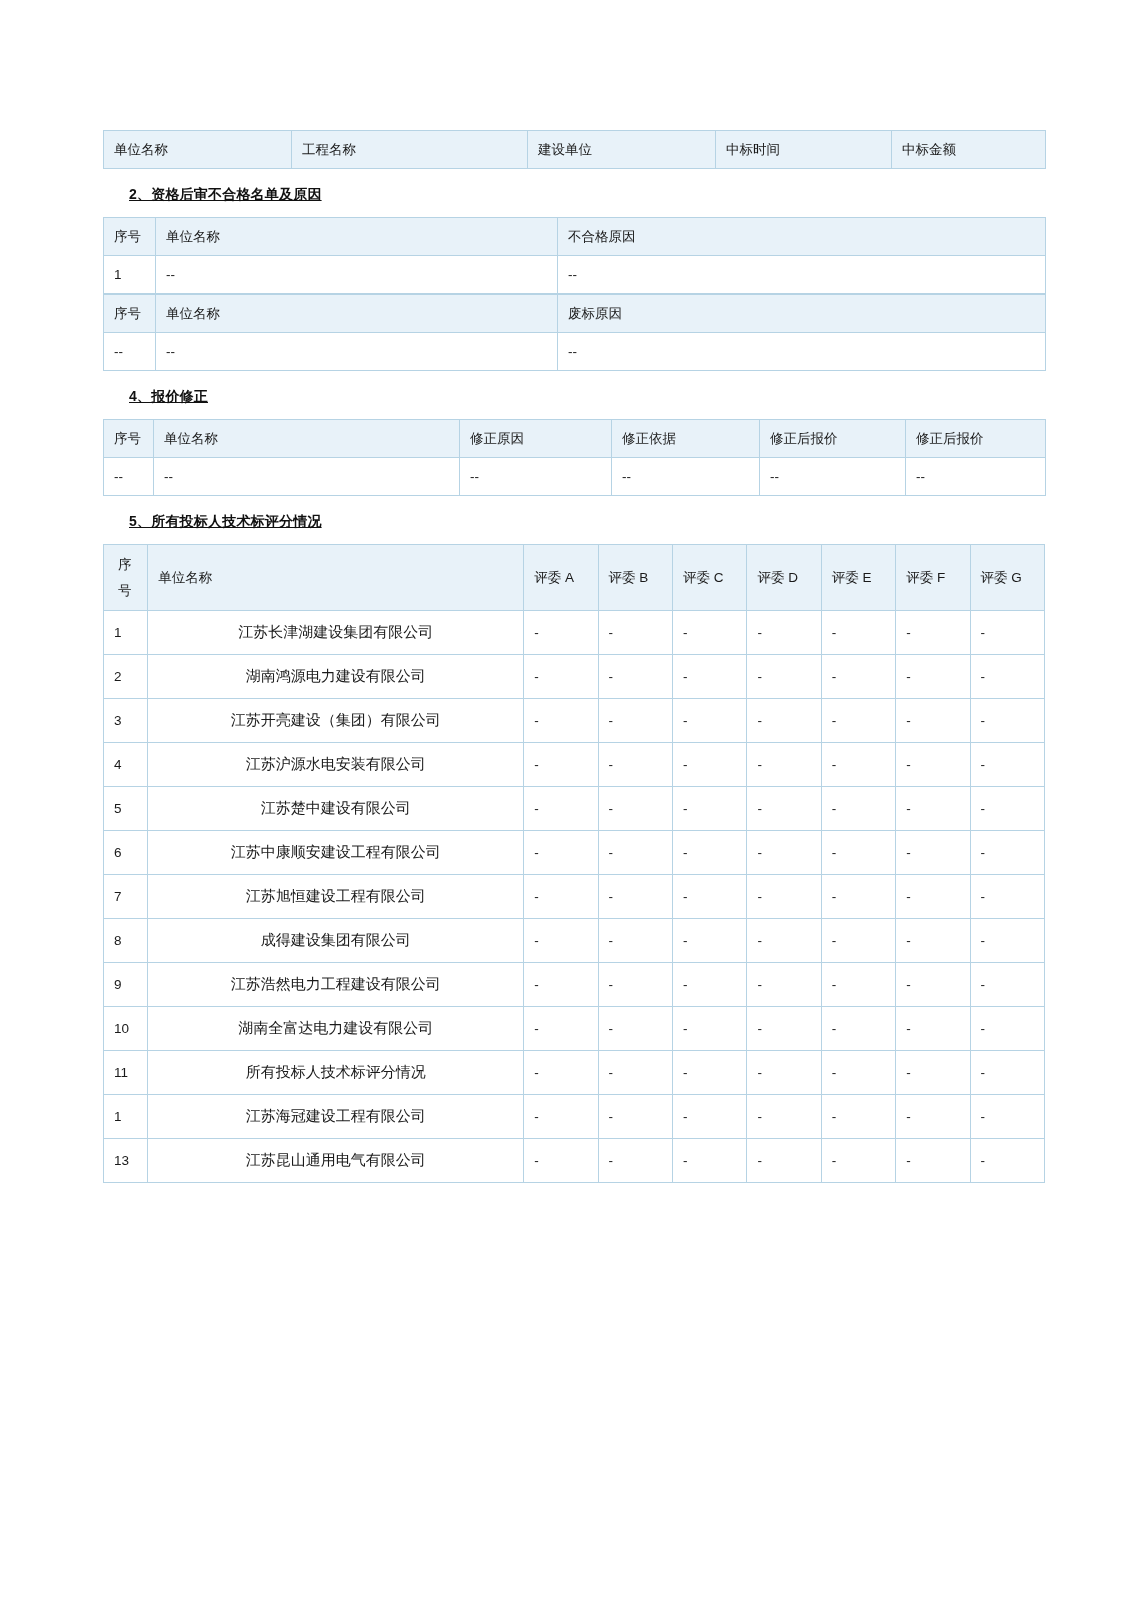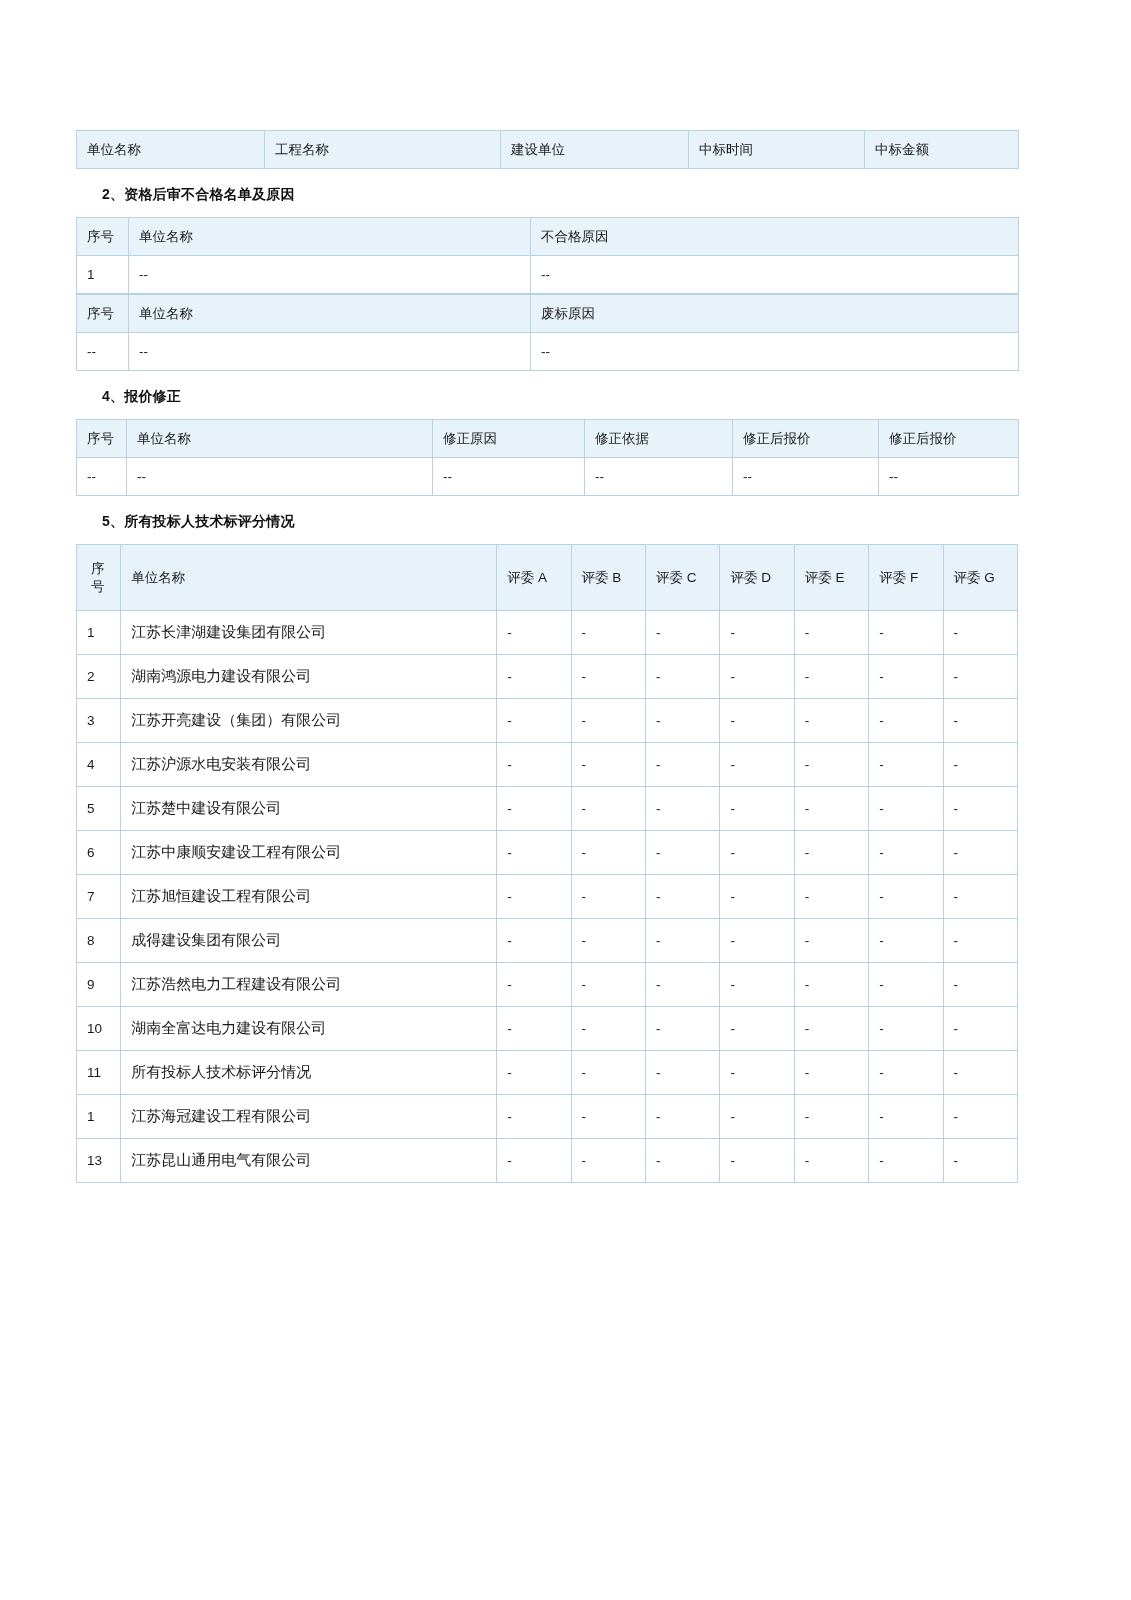--- a/index.html
+++ b/index.html
@@ -15,21 +15,21 @@
     position: relative;
     overflow: hidden;
   }
   .page {
     position: absolute;
     left: 0;
     top: 0;
     width: 1131px;
     height: 1228px;
     box-sizing: border-box;
-    padding: 130px 85px 0 76px;
+    padding: 130px 85px 0 103px;
   }
   table {
     border-collapse: collapse;
     width: 942px;
     table-layout: fixed;
   }
   table td, table th {
     border: 1px solid #b6d3e4;
     padding: 0 10px;
     font-size: 13.5px;
@@ -46,20 +46,21 @@
   tbody td {
     background: #ffffff;
     height: 38px;
   }
   .section-title {
     font-size: 14px;
     font-weight: bold;
     color: #111111;
     margin: 17px 0 13px 26px;
     letter-spacing: 0.2px;
+    text-decoration: underline;
   }
   .t1 { margin-top: 0; }
 
   
   .t1 col.c1 { width: 188px; }
   .t1 col.c2 { width: 236px; }
   .t1 col.c3 { width: 188px; }
   .t1 col.c4 { width: 176px; }
   .t1 col.c5 { width: 154px; }
 
@@ -74,24 +75,24 @@
   .t4 col.c3 { width: 152px; }
   .t4 col.c4 { width: 148px; }
   .t4 col.c5 { width: 146px; }
   .t4 col.c6 { width: 140px; }
 
   
   .t5 col.c1 { width: 44px; }
   .t5 col.c2 { width: 374px; }
   .t5 col.cj { width: 74px; }
   .t5 thead td { height: 66px; vertical-align: middle; }
-  .t5 thead td.seq { padding: 0 14px; line-height: 18px; }
+  .t5 thead td.seq { padding: 0 14px; line-height: 26px; }
   .t5 tbody td { height: 44px; font-size: 15px; font-family: "Liberation Serif", serif; }
   .t5 tbody td.seq { font-family: "Liberation Sans", sans-serif; font-size: 13.5px; }
-  .t5 tbody td.name { }
+  .t5 tbody td.name { text-align: center; }
   .t5 tbody td.score { font-family: "Liberation Sans", sans-serif; font-size: 13.5px; }
 </style>
 </head>
 <body>
 
 <div class="page">
 
   <table class="t1">
     <colgroup>
         <col class="c1">

